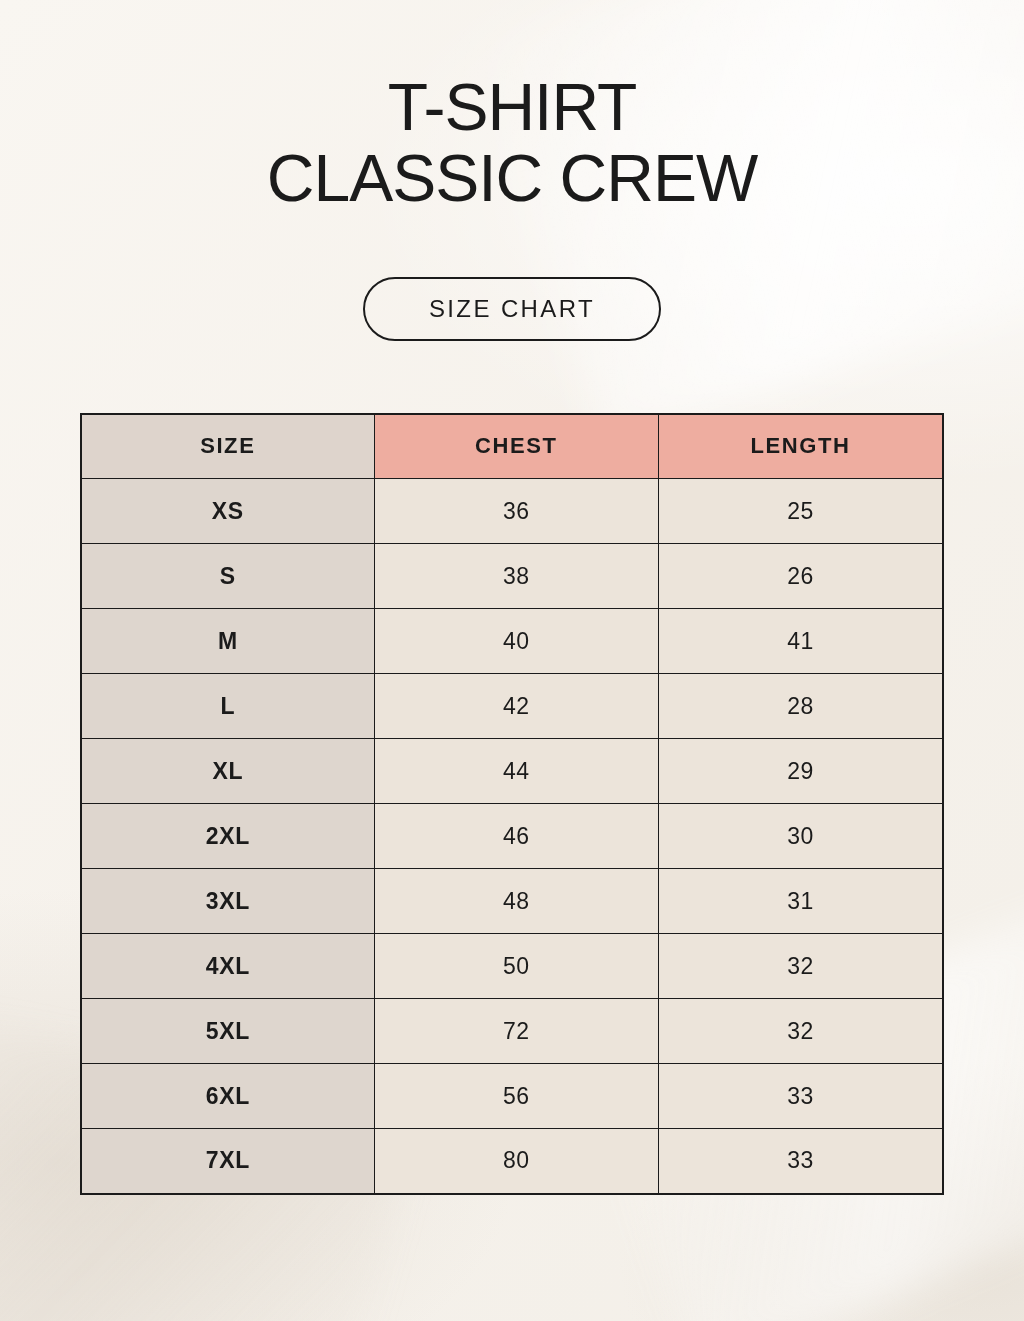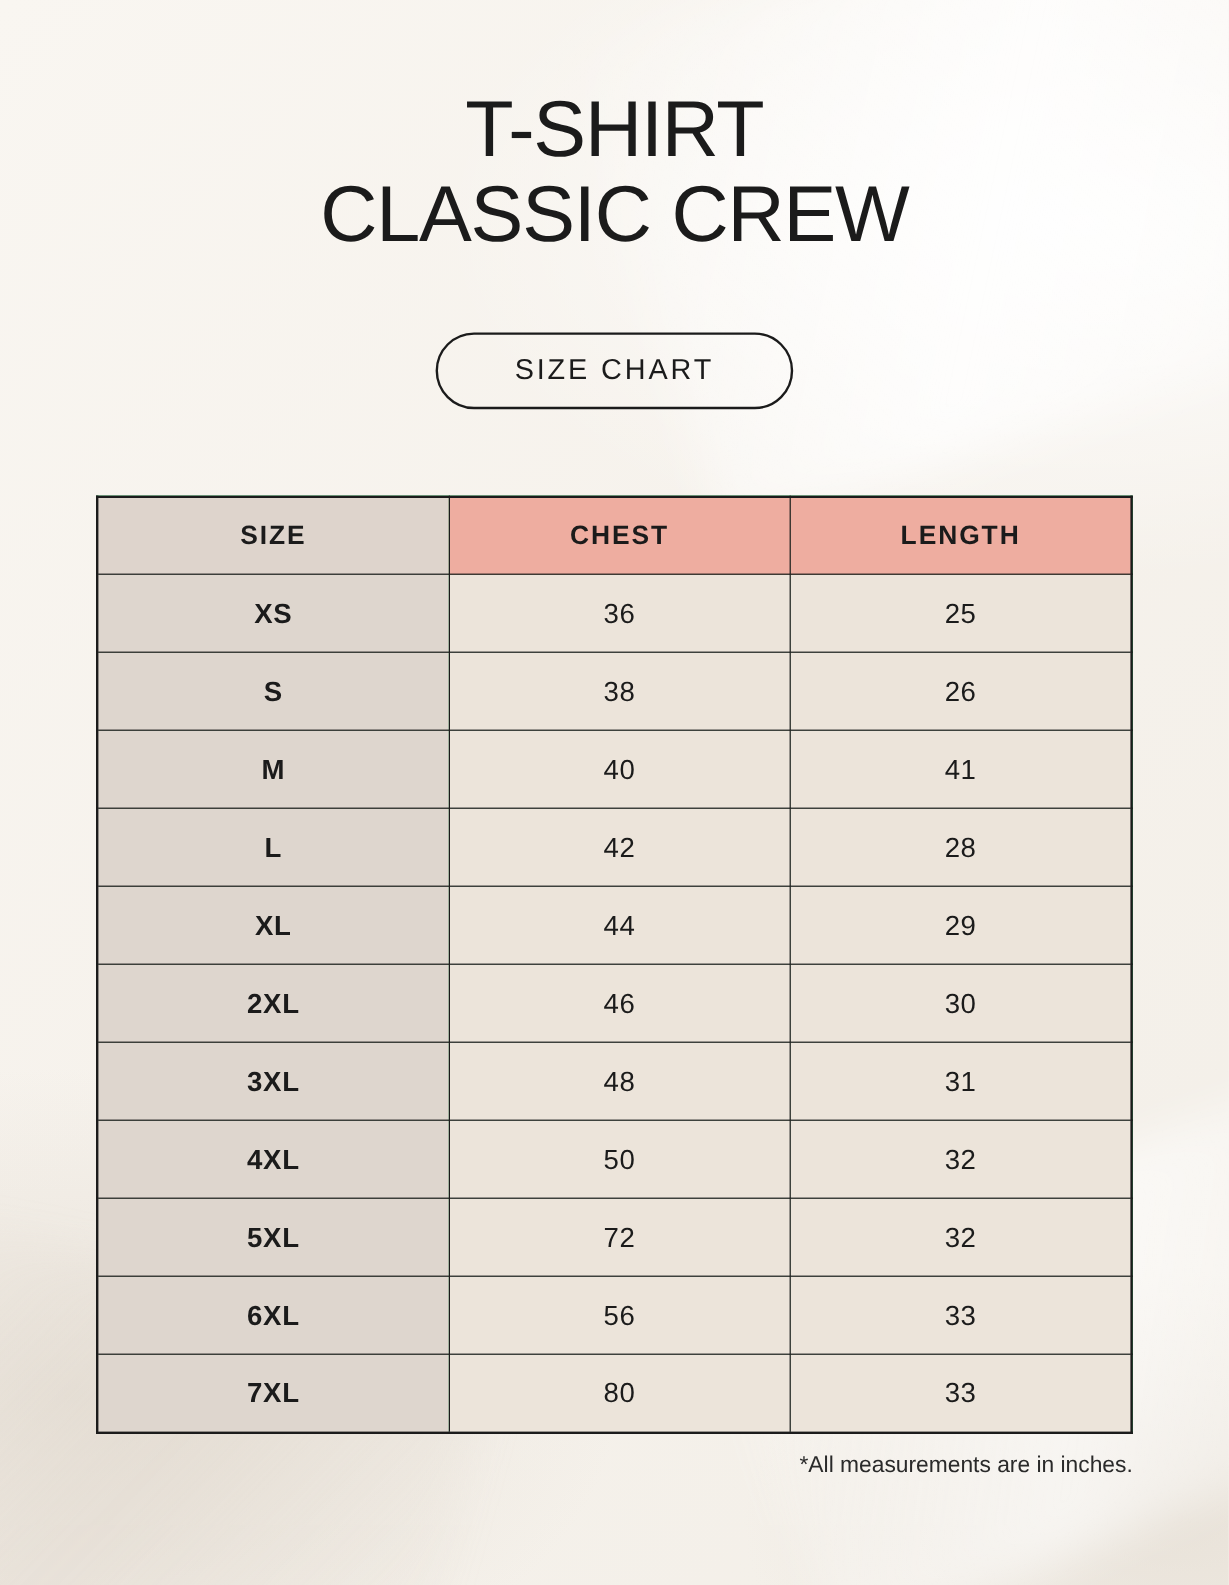--- a/index.html
+++ b/index.html
@@ -76,21 +76,21 @@
 
   .table-wrap {
     margin-top: 72px;
   }
 
   table.size-table {
     width: 100%;
     border-collapse: collapse;
     table-layout: fixed;
     border: 2px solid #1b1b1b;
-    background: #22c55e;
+    background: #a16207;
   }
   table.size-table col.c-size   { width: 34%; }
   table.size-table col.c-chest  { width: 33%; }
   table.size-table col.c-length { width: 33%; }
 
   table.size-table th,
   table.size-table td {
     border: 1px solid #1b1b1b;
     height: 65px;
     text-align: center;
@@ -212,16 +212,15 @@
           <td class="cell-val">33</td>
         </tr>
         <tr>
           <td class="cell-size">7XL</td>
           <td class="cell-val">80</td>
           <td class="cell-val">33</td>
         </tr>
       </tbody>
     </table>
 
-    <div class="footnote">*All measurements are in inches.</div>
   </div>
 
 </div>
 
 </body></html>

